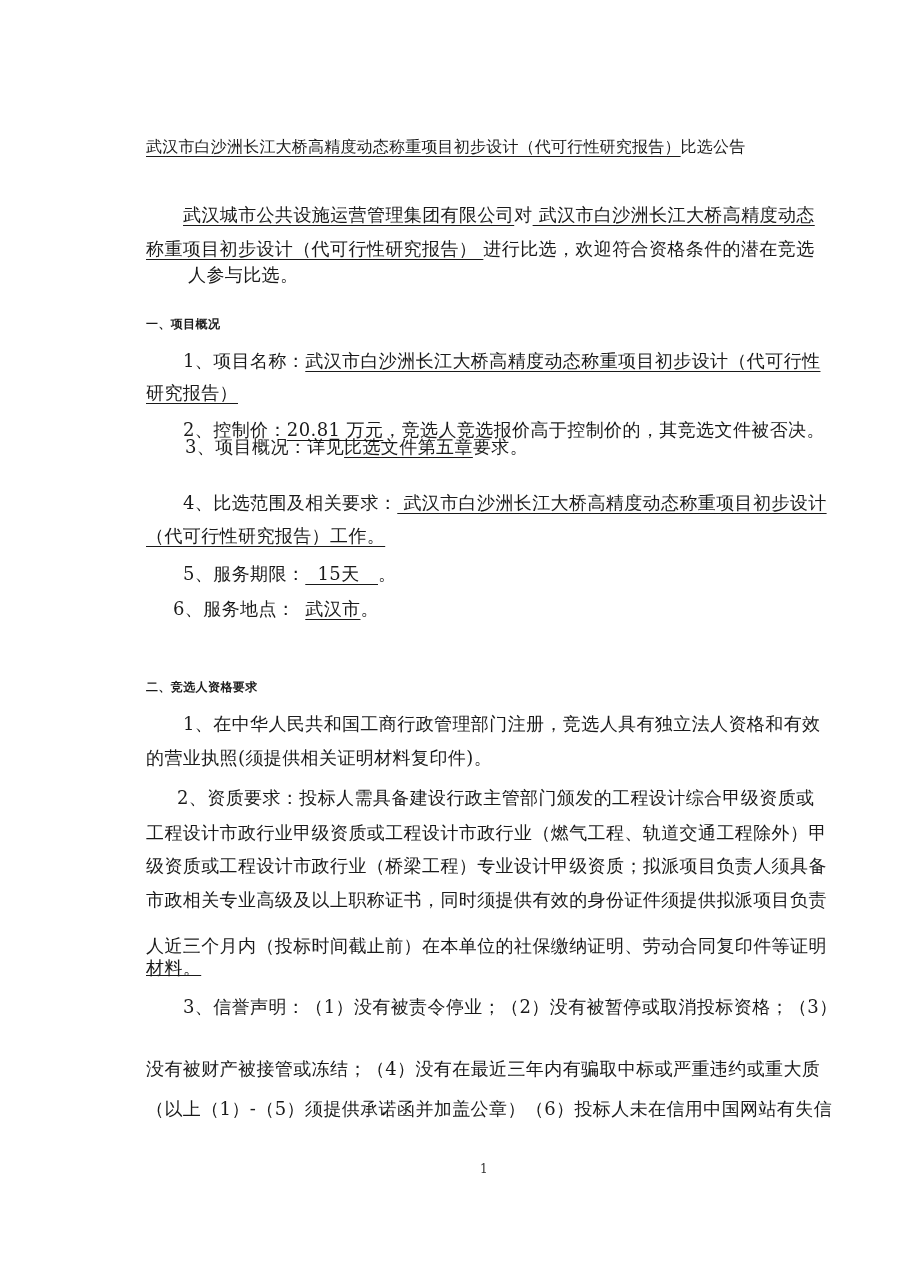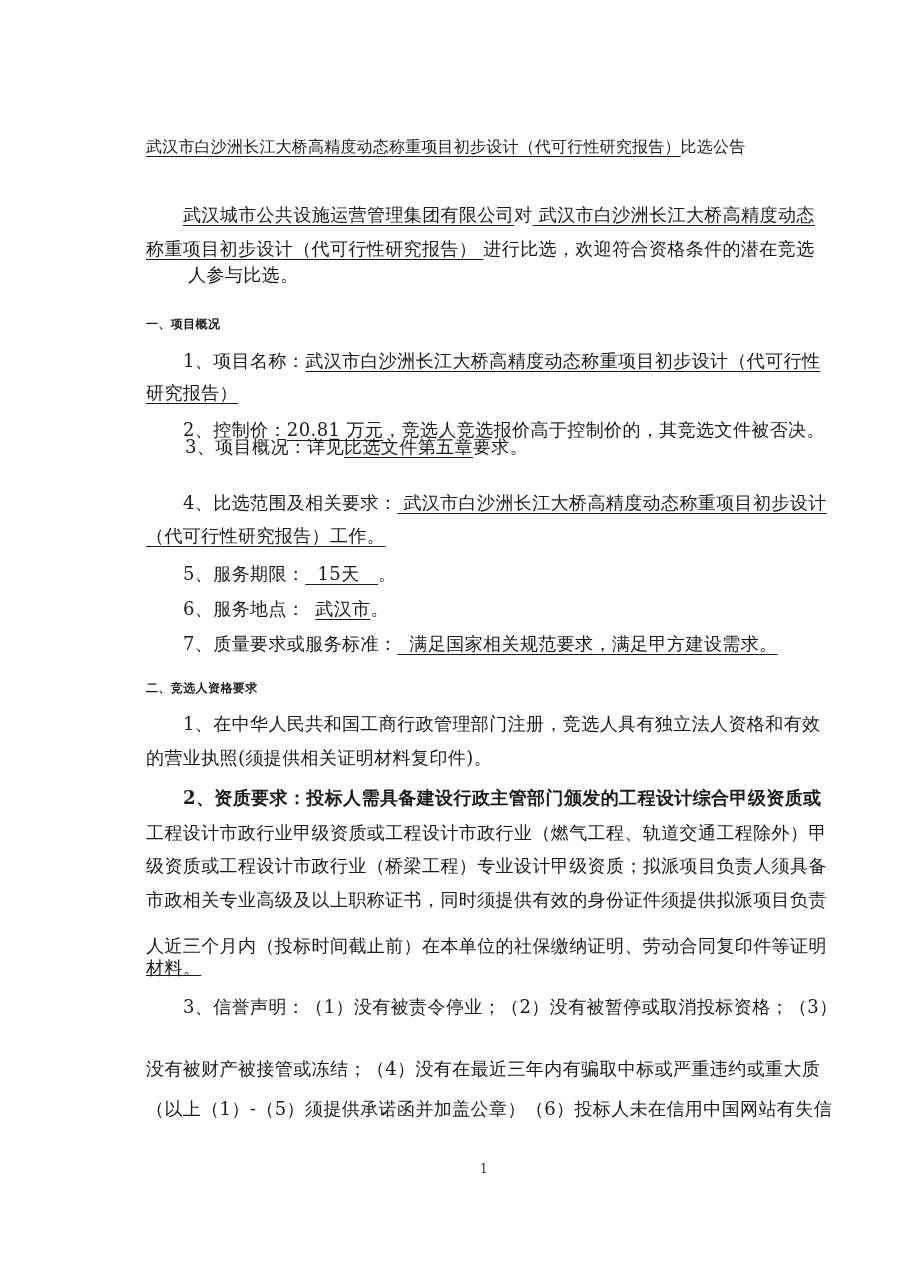--- a/index.html
+++ b/index.html
@@ -52,34 +52,31 @@
     <span>4、比选范围及相关要求：</span><span class="ul"> 武汉市白沙洲长江大桥高精度动态称重项目初步设计</span>
   </div>
   <div class="line" style="top:525px;">
     <span class="ul">（代可行性研究报告）工作。</span>
   </div>
 
   <div class="line" style="top:563px; left:183px;">
     <span>5、服务期限：</span><span class="ul" style="white-space:pre;">  15天   </span><span>。</span>
   </div>
 
-  <div class="line" style="top:598px; left:183px;">
+  <div class="line" style="top:598px; left:173px;">
     <span>6、服务地点：</span><span style="display:inline-block;width:10px;"></span><span class="ul">武汉市</span><span>。</span>
   </div>
 
-  <div class="line" style="top:633px; left:183px;">
-    <span>7、质量要求或服务标准：</span><span class="ul" style="white-space:pre;">  满足国家相关规范要求，满足甲方建设需求。</span>
-  </div>
 
-  <div class="line h" style="top:677px;">二、竞选人资格要求</div>
+  <div class="line h" style="top:677px;font-family:Liberation Mono, monospace;">二、竞选人资格要求</div>
 
   <div class="line" style="top:713px; left:183px;">1、在中华人民共和国工商行政管理部门注册，竞选人具有独立法人资格和有效</div>
   <div class="line" style="top:747px;">的营业执照(须提供相关证明材料复印件)。</div>
 
-  <div class="line" style="top:787px; left:183px;font-weight:bold;">2、资质要求：投标人需具备建设行政主管部门颁发的工程设计综合甲级资质或</div>
+  <div class="line" style="top:787px; left:177px;">2、资质要求：投标人需具备建设行政主管部门颁发的工程设计综合甲级资质或</div>
   <div class="line" style="top:855px;">级资质或工程设计市政行业（桥梁工程）专业设计甲级资质；拟派项目负责人须具备</div>
   <div class="line" style="top:822px;">工程设计市政行业甲级资质或工程设计市政行业（燃气工程、轨道交通工程除外）甲</div>
   <div class="line" style="top:889px;">市政相关专业高级及以上职称证书，同时须提供有效的身份证件须提供拟派项目负责</div>
   <div class="line" style="top:923px;margin-top:12px;">人近三个月内（投标时间截止前）在本单位的社保缴纳证明、劳动合同复印件等证明</div>
   <div class="line" style="top:957px;text-decoration:underline;">材料。</div>
 
   <div class="line" style="top:996px; left:183px;">3、信誉声明：（1）没有被责令停业；（2）没有被暂停或取消投标资格；（3）</div>
   <div class="line" style="top:1030px;margin-top:28px;">没有被财产被接管或冻结；（4）没有在最近三年内有骗取中标或严重违约或重大质</div>
   <div class="line" style="top:1098px;">（以上（1）-（5）须提供承诺函并加盖公章）（6）投标人未在信用中国网站有失信</div>
 

